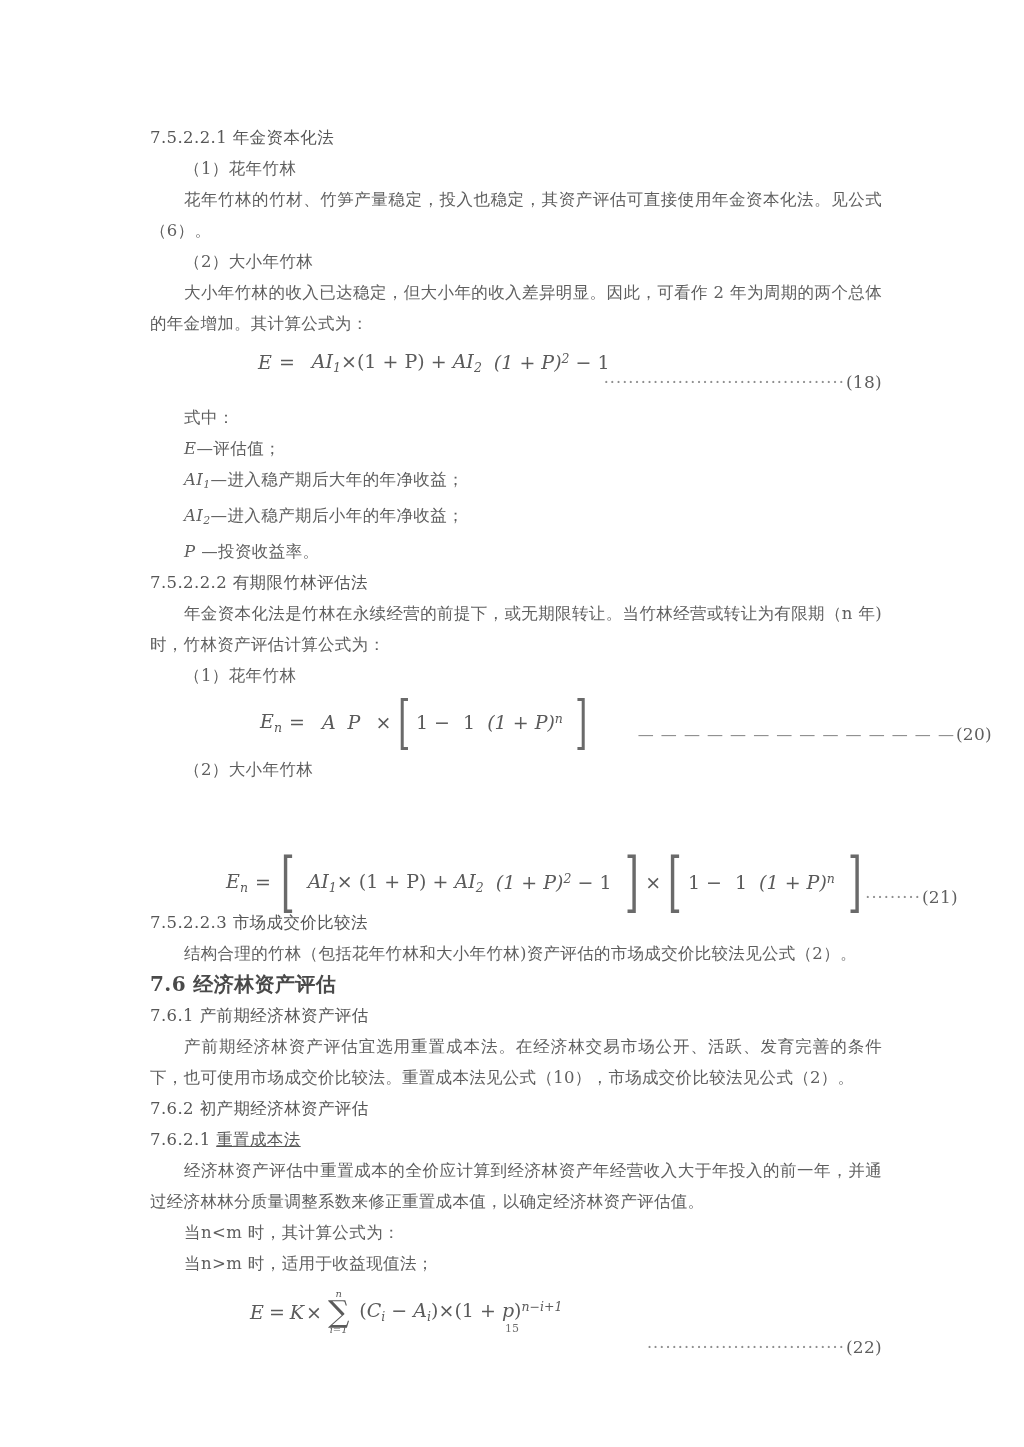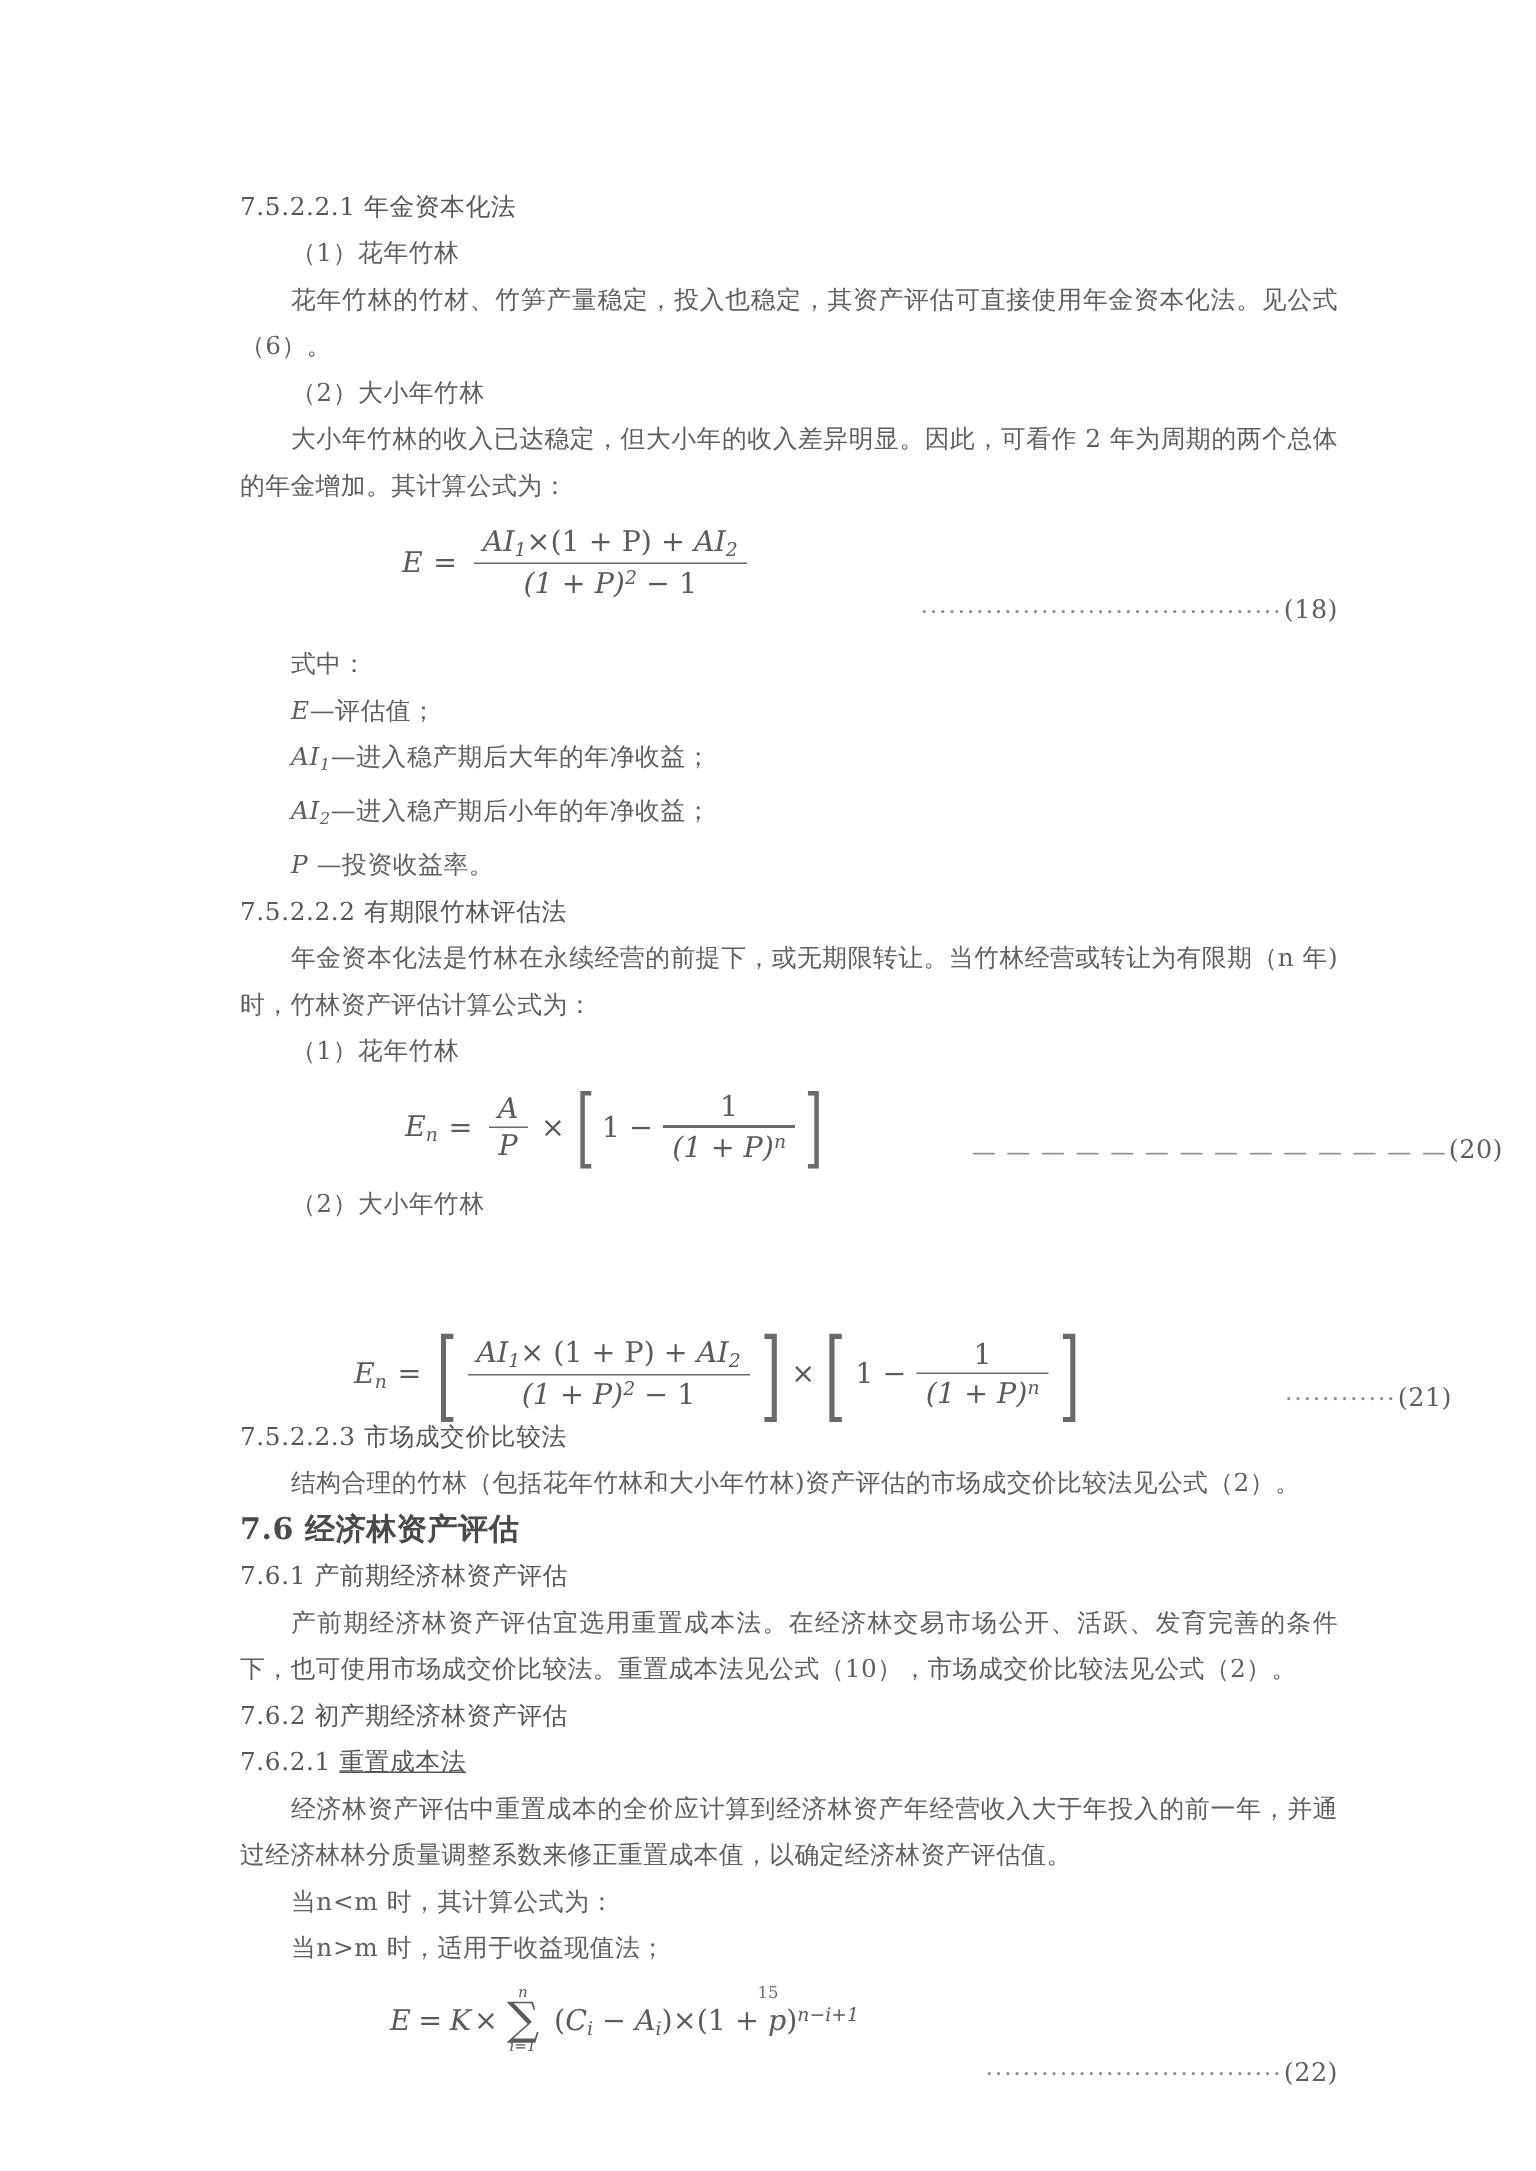--- a/index.html
+++ b/index.html
@@ -17,21 +17,21 @@
   }
   .page {
     position: absolute;
     left: 0; top: 0;
     width: 1024px;
     height: 1447px;
     background: #fff;
   }
   .content {
     position: absolute;
-    left: 160px;
+    left: 150px;
     top: 122px;
     width: 732px;
   }
 
   
   .line {
     font-size: 16.5px;
     line-height: 31px;
     color: #5f5f5f;
     letter-spacing: 0.4px;
@@ -76,21 +76,21 @@
     font-style: italic;
     font-size: 19px;
     color: #5b5b5b;
     display: inline-flex;
     align-items: center;
     filter: blur(0.3px);
   }
   .math .up { font-style: normal; }
   .frac {
     display: inline-flex;
-    flex-direction: column;
+    flex-direction: row;
     align-items: center;
     vertical-align: middle;
     margin: 0 4px;
   }
   .frac .num, .frac .den {
     padding: 1px 6px;
     white-space: nowrap;
   }
   .frac .bar {
     width: 100%;

